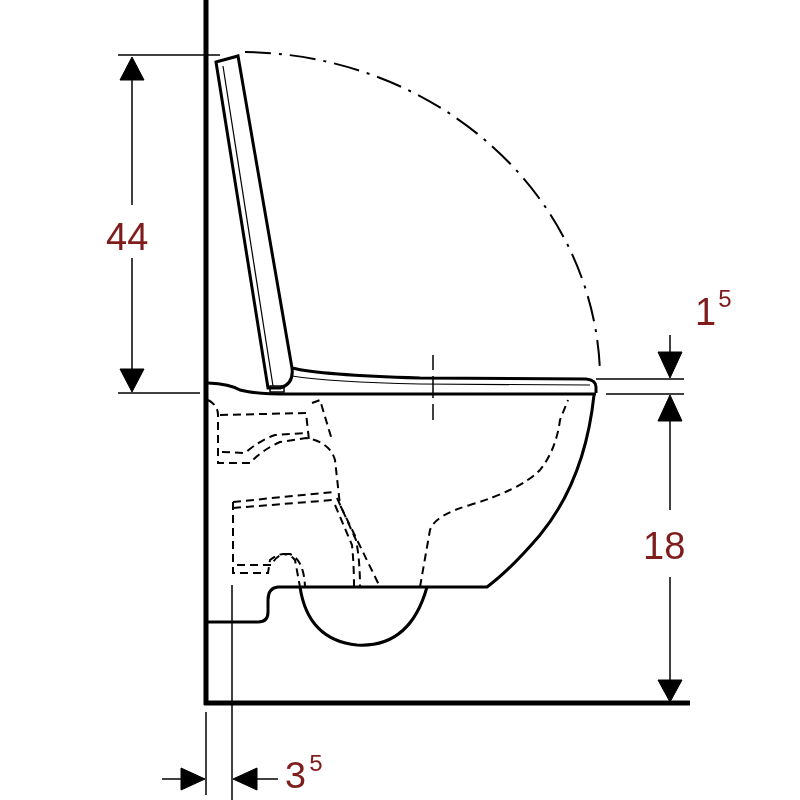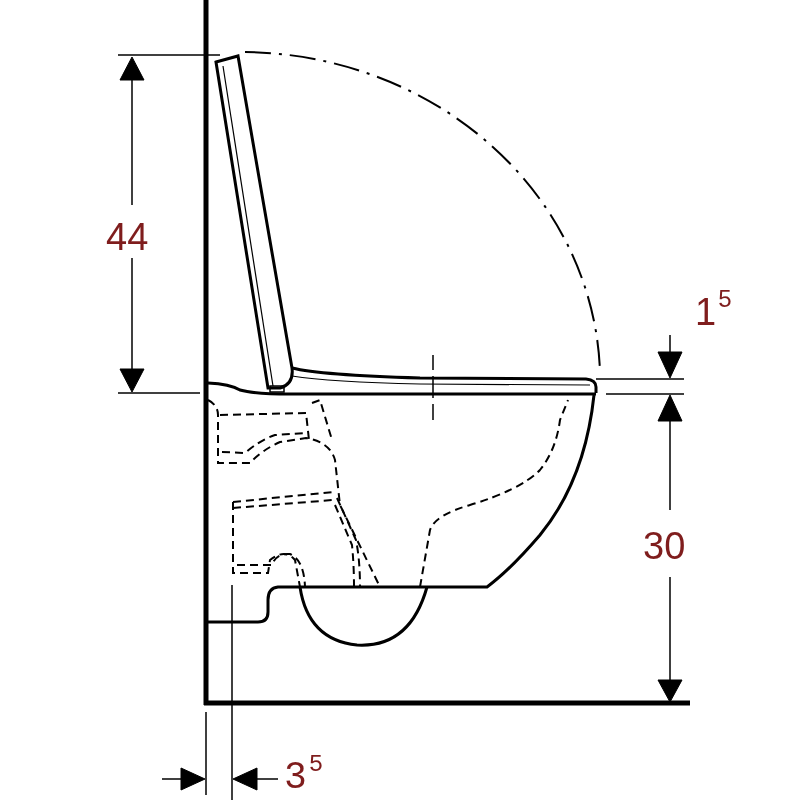--- a/index.html
+++ b/index.html
@@ -91,21 +91,21 @@
     <polygon points="233,779 257,768 257,790"></polygon>
     <line x1="257" y1="779" x2="278" y2="779" stroke-width="1.5"></line>
   </g>
 </svg>
 
 <div id="lbl-44" class="dim-label">
   <span class="main">44</span><sup></sup>
 </div>
 
 <div id="lbl-42" class="dim-label">
-  <span class="main">30</span><sup></sup>
+  <span class="main">18</span><sup></sup>
 </div>
 
 <div id="lbl-15" class="dim-label">
   <span class="main">1</span><sup>5</sup>
 </div>
 
 <div id="lbl-35" class="dim-label">
   <span class="main">3</span><sup>5</sup>
 </div>
 

